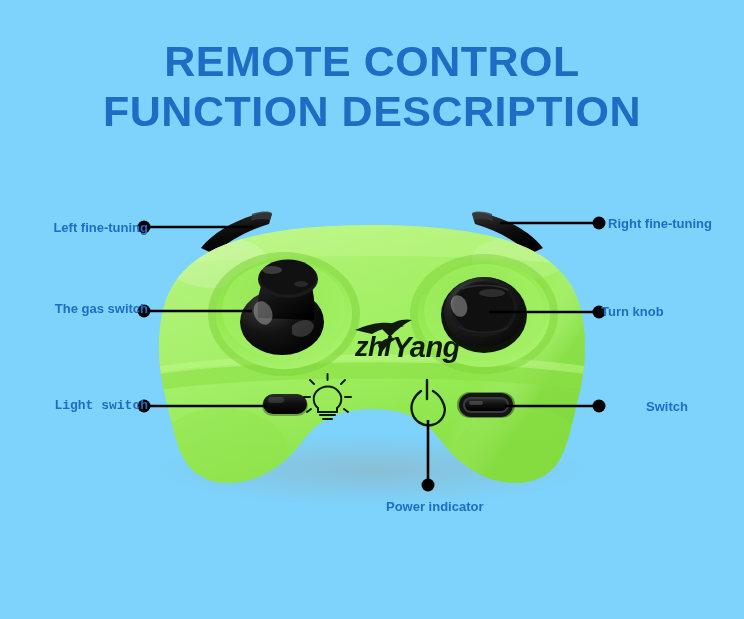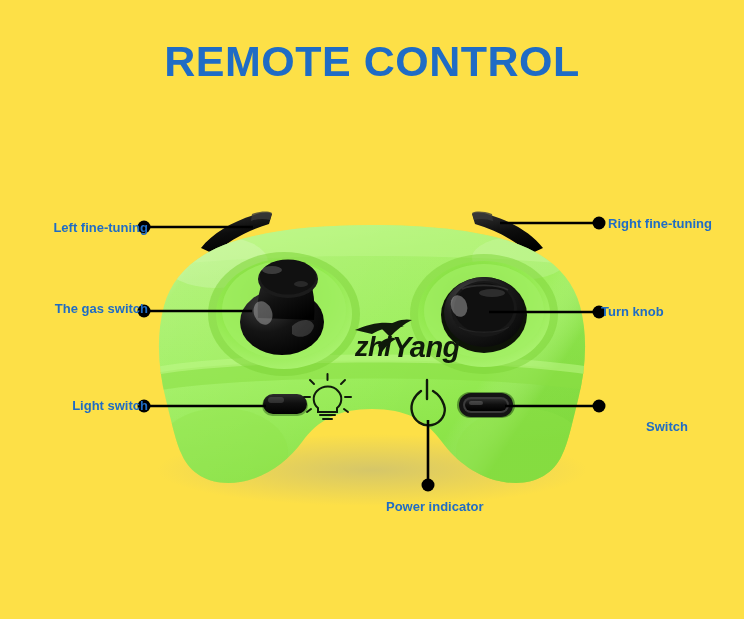--- a/index.html
+++ b/index.html
@@ -13,21 +13,21 @@
     background: #eeefee;
     font-family: "Liberation Sans", sans-serif;
     overflow: hidden;
     position: relative;
   }
 
   #stage {
     position: relative;
     width: 744px;
     height: 619px;
-    background: #fde047;
+    background: #7dd3fc;
   }
 
   
   .title-block {
     position: absolute;
     top: 40px;
     left: 0;
     width: 744px;
     text-align: center;
     line-height: 1.0;
@@ -61,35 +61,36 @@
     font-weight: bold;
     font-size: 13px;
     white-space: nowrap;
     line-height: 1;
   }
   .lbl-left  { text-align: right; }
   .lbl-right { text-align: right; }
 
   #lbl-left-fine   { right: 596px; top: 221px; }
   #lbl-gas-pedal   { right: 596px; top: 302px; }
-  #lbl-light-sw    { right: 596px; top: 399px; }
+  #lbl-light-sw    { right: 596px; top: 399px; font-family: Liberation Mono, monospace; }
 
   #lbl-right-fine  { left: 608px; top: 217px; }
   #lbl-turn-knob   { left: 601px; top: 305px; }
-  #lbl-switch      { left: 646px; top: 400px; margin-top: 20px; }
+  #lbl-switch      { left: 646px; top: 400px; }
 
   #lbl-power-ind   { left: 370px; top: 500px; margin-left: 16px; }
 </style>
 </head>
 <body>
 
 <div id="stage">
 
   <div class="title-block">
     <span class="title-line l1">REMOTE CONTROL</span>
+    <span class="title-line l2">FUNCTION DESCRIPTION</span>
   </div>
 
   <svg id="art" viewBox="0 0 744 619">
     <defs>
 
       <linearGradient id="bodyGrad" x1="0" y1="0" x2="0.25" y2="1">
         <stop offset="0%" stop-color="#b6f77d"></stop>
         <stop offset="22%" stop-color="#a6f066"></stop>
         <stop offset="60%" stop-color="#9aee58"></stop>
         <stop offset="100%" stop-color="#89e245"></stop>

